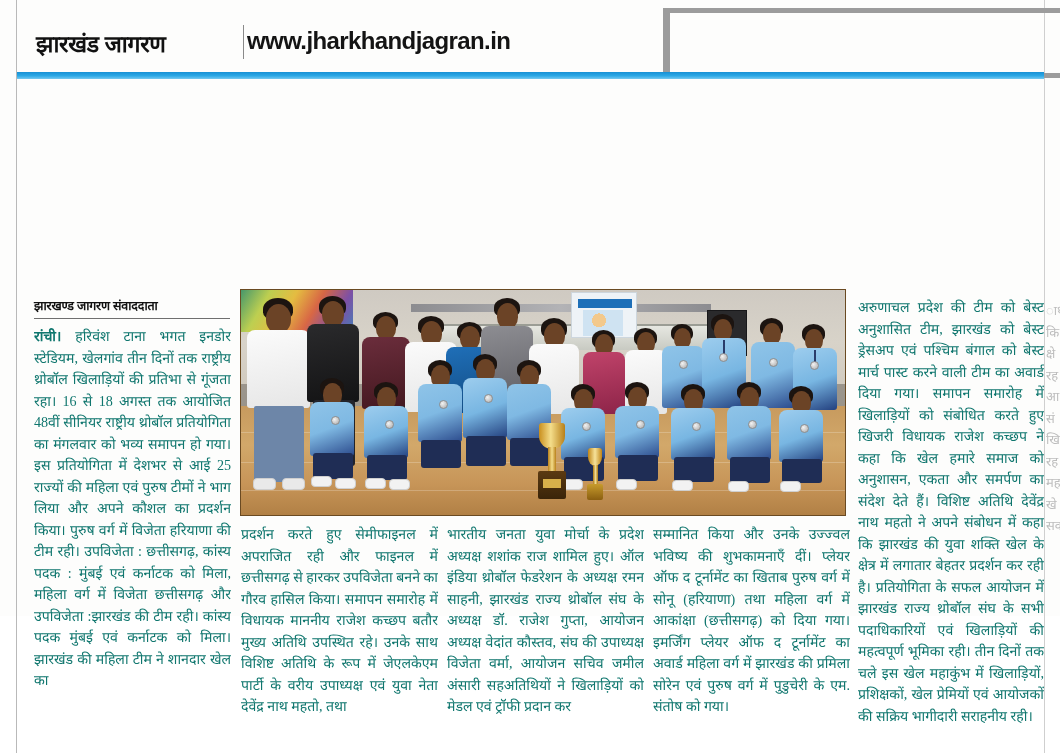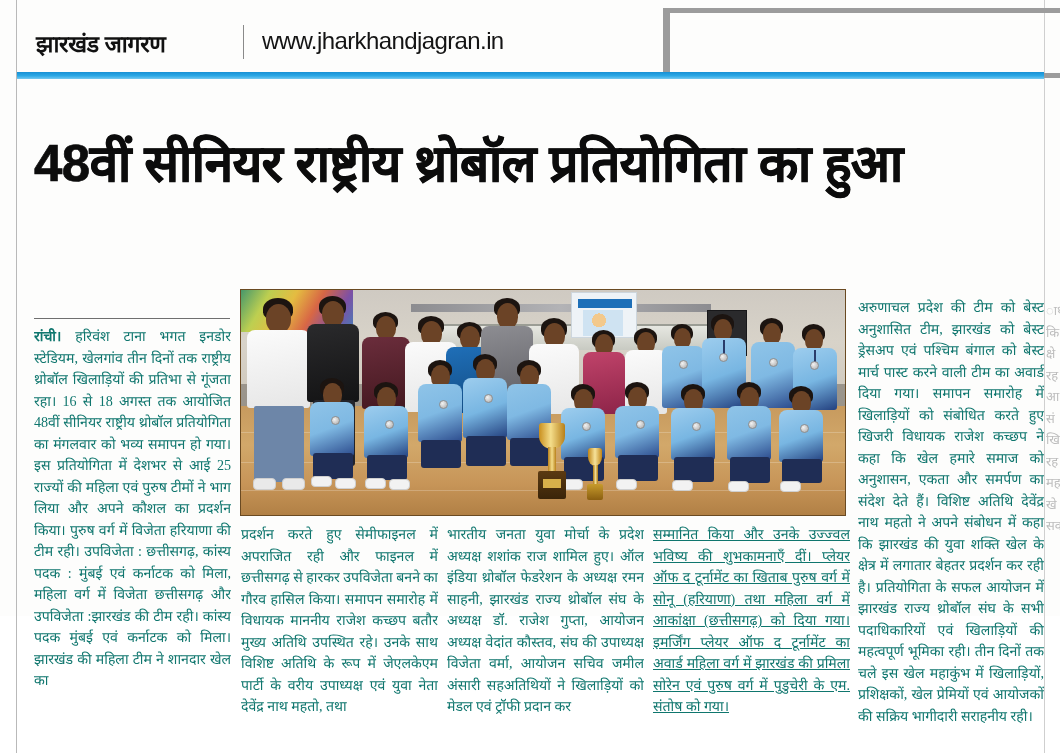--- a/index.html
+++ b/index.html
@@ -47,23 +47,23 @@
     white-space: nowrap;
   }
   .brand-divider {
     position: absolute;
     left: 243px; top: 25px;
     width: 1px; height: 34px;
     background: #8a8a8a;
   }
   .site-url {
     position: absolute;
-    left: 262px; top: 27px;
+    left: 247px; top: 27px;
     font-family: "Liberation Sans", "DejaVu Sans", sans-serif;
-    font-weight: 400;
+    font-weight: 700;
     font-size: 24px;
     letter-spacing: -0.6px;
     color: #141414;
     white-space: nowrap;
   }
   .section-frame {
     position: absolute;
     left: 663px; top: 8px;
     width: 397px; height: 70px;
     border-left: 7px solid #9c9c9c;
@@ -134,21 +134,21 @@
     text-align: justify;
     text-justify: inter-word;
     overflow: hidden;
   }
   .col p { margin: 0; }
   .col .lead { font-weight: 700; }
 
   #col1 { left: 34px;  top: 326px; width: 197px; height: 424px; }
   #col2 { left: 241px; top: 524px; width: 197px; height: 226px; }
   #col3 { left: 447px; top: 524px; width: 197px; height: 226px; }
-  #col4 { left: 653px; top: 524px; width: 197px; height: 226px; text-decoration: underline; }
+  #col4 { left: 653px; top: 524px; width: 197px; height: 226px; }
   #col5 { left: 858px; top: 297px; width: 186px; height: 453px; }
 
   
   .photo {
     position: absolute;
     left: 240px; top: 289px;
     width: 606px; height: 227px;
     border: 1.5px solid #6a4a22;
     overflow: hidden;
     background: #c9a87a;
@@ -285,23 +285,23 @@
 
   <div class="masthead">
     <div class="brand">झारखंड जागरण</div>
     <div class="brand-divider"></div>
     <div class="site-url">www.jharkhandjagran.in</div>
     <div class="section-frame"></div>
     <div class="rule-blue"></div>
   </div>
 
   <h1 class="headline">
-    <span class="ln ln1">48वीं सीनियर राष्ट्रीय थ्रोबॉल प्रतियोगिता का हुआ</span>
   </h1>
 
+  <div class="byline">झारखण्ड जागरण संवाददाता</div>
   <div class="byline-rule"></div>
 
   <figure class="photo" style="margin:0">
     <div class="ph-layer bg-wall"></div>
     <div class="ph-layer bg-mural"></div>
     <div class="ph-layer bg-truss"></div>
     <div class="ph-layer bg-shelf"></div>
     <div class="ph-layer bg-banner"></div>
     <div class="ph-layer bg-banner2"></div>
     <div class="ph-layer bg-speaker"></div>

